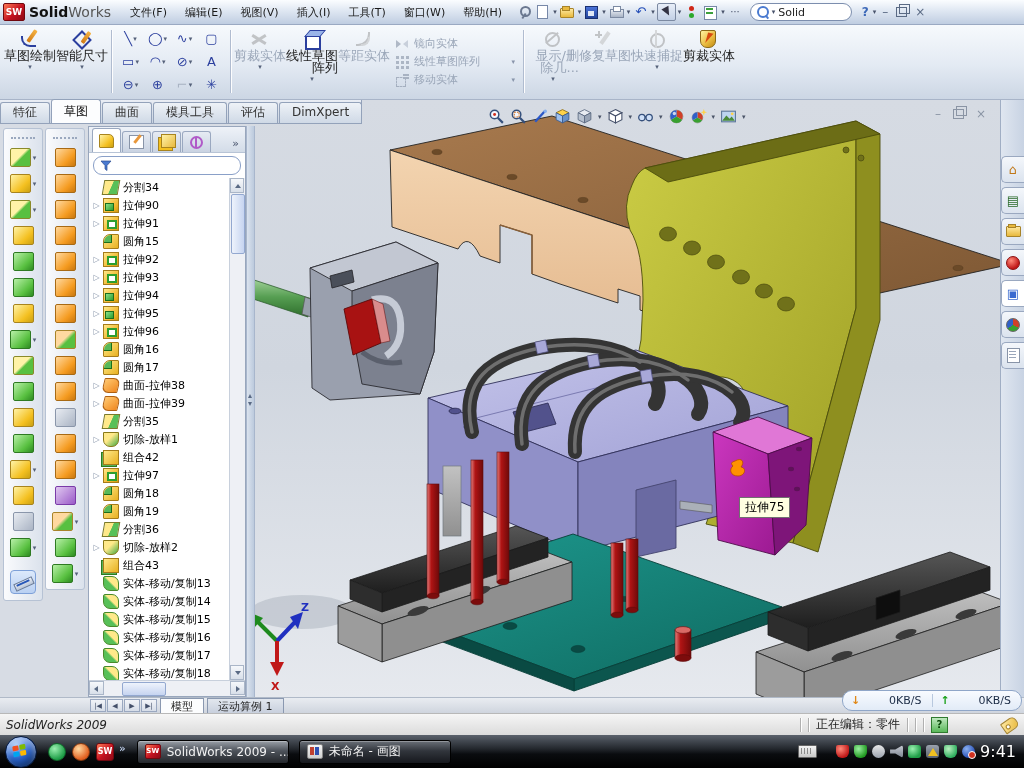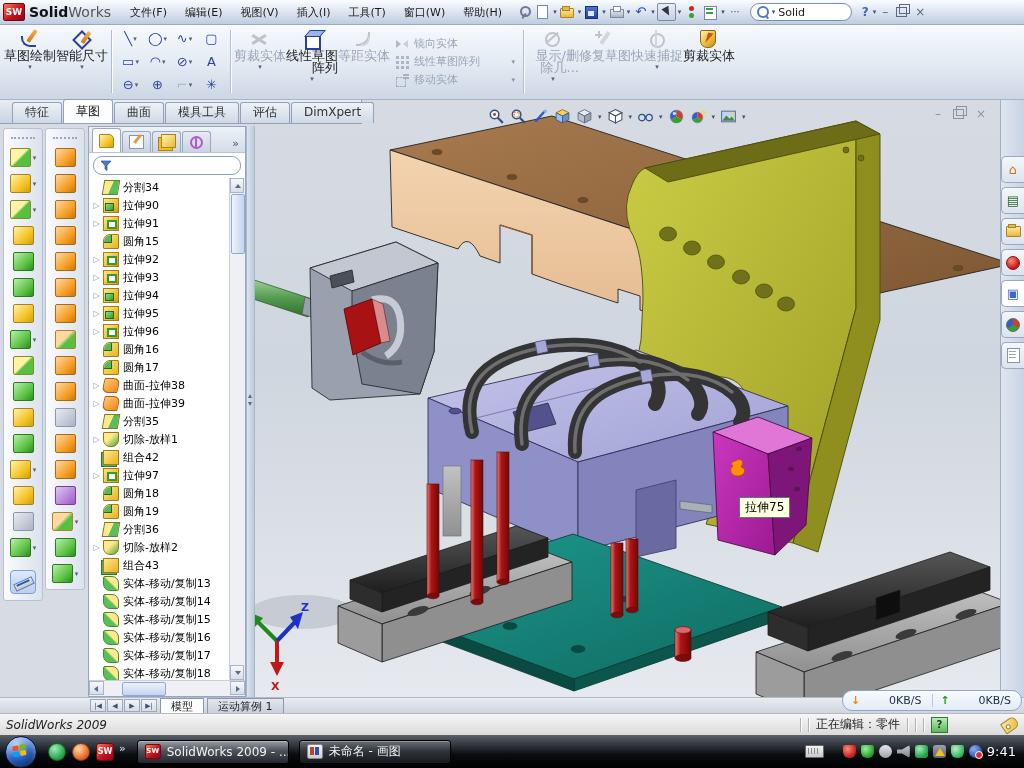--- a/index.html
+++ b/index.html
@@ -92,21 +92,21 @@
   .move-icon::after{content:"";position:absolute;right:0;top:1px;width:6px;height:2px;background:#7e8a9e;box-shadow:0 3px 0 #7e8a9e;}
   .srow .scar{font-size:7px;color:#8894aa;margin-left:auto;}
 
   
   #watermark{position:absolute;top:22px;right:8px;z-index:6;font-family:"DejaVu Serif","Liberation Serif",serif;
     font-size:66px;font-style:italic;font-weight:bold;color:#bfc9da;letter-spacing:-5px;line-height:72px;}
 
   
   #tabstrip{position:absolute;top:100px;left:0;width:362px;height:24px;z-index:7;
     background:linear-gradient(#e9edf4,#c9d3e2);border-bottom:1px solid #93a2ba;border-right:1px solid #93a2ba;
-    display:flex;align-items:flex-end;padding-left:12px;box-sizing:border-box;}
+    display:flex;align-items:flex-end;padding-left:0;box-sizing:border-box;}
   .ctab{height:20px;line-height:19px;padding:0 12px;font-size:12px;color:#333;flex:none;
     background:linear-gradient(#eef2f7,#cfd9e6);border:1px solid #93a2ba;border-bottom:none;border-radius:3px 3px 0 0;margin-right:1px;}
   .ctab.active{background:#fcfdfe;height:23px;line-height:22px;color:#111;}
 
   
   #viewport{position:absolute;top:100px;left:248px;width:752px;height:597px;z-index:1;
     background:linear-gradient(#d6dbe3,#d0d6df 45%,#e6e9ee);}
   #headsup{position:absolute;top:8px;left:240px;display:flex;align-items:center;gap:5px;z-index:4;}
   .hu{width:17px;height:17px;flex:none;}
   .hucar{font-size:7px;color:#4a5468;}
@@ -266,21 +266,21 @@
   .tri-shield-red{background:radial-gradient(circle at 35% 30%,#ff8a7a,#c01818 70%);border-radius:2px 2px 6px 6px;}
   .tri-shield-green{background:radial-gradient(circle at 35% 30%,#9af0a0,#229a22 70%);border-radius:2px 2px 6px 6px;}
   .tri-badge{background:linear-gradient(#e8e8e8,#9aa2ae);border-radius:50%;}
   .tri-speaker{background:linear-gradient(#c8ccd4,#7a828e);clip-path:polygon(0 35%,40% 35%,100% 0,100% 100%,40% 65%,0 65%);}
   .tri-phone{background:radial-gradient(circle at 35% 30%,#9af0b0,#1f9e48 70%);border-radius:3px;}
   .tri-net{background:linear-gradient(#9aa2ae,#5a626e);position:relative;}
   .tri-net::after{content:"";position:absolute;left:2px;top:3px;width:0;height:0;border-left:5px solid transparent;border-right:5px solid transparent;border-bottom:8px solid #f0c020;}
   .tri-shield-plus{background:radial-gradient(circle at 35% 30%,#baf0c0,#2fae5f 70%);border-radius:2px 2px 6px 6px;}
   .tri-sync{background:radial-gradient(circle at 35% 30%,#8ab0f0,#2a52b8 70%);border-radius:50%;position:relative;}
   .tri-sync::after{content:"";position:absolute;right:-1px;bottom:-1px;width:6px;height:6px;border-radius:50%;background:#d03020;border:1px solid #fff;}
-  #clock{color:#fff;font-size:13px;text-shadow:0 1px 1px #000;}
+  #clock{color:#fff;font-size:16px;text-shadow:0 1px 1px #000;}
 
   svg text{font-family:"DejaVu Sans","Liberation Sans",sans-serif;}
 </style>
 </head>
 <body>
 
 <div id="screen">
 
   <div id="viewport">
     <svg id="model" viewBox="248 100 752 597" width="752" height="597" style="position:absolute;left:0;top:0;">

